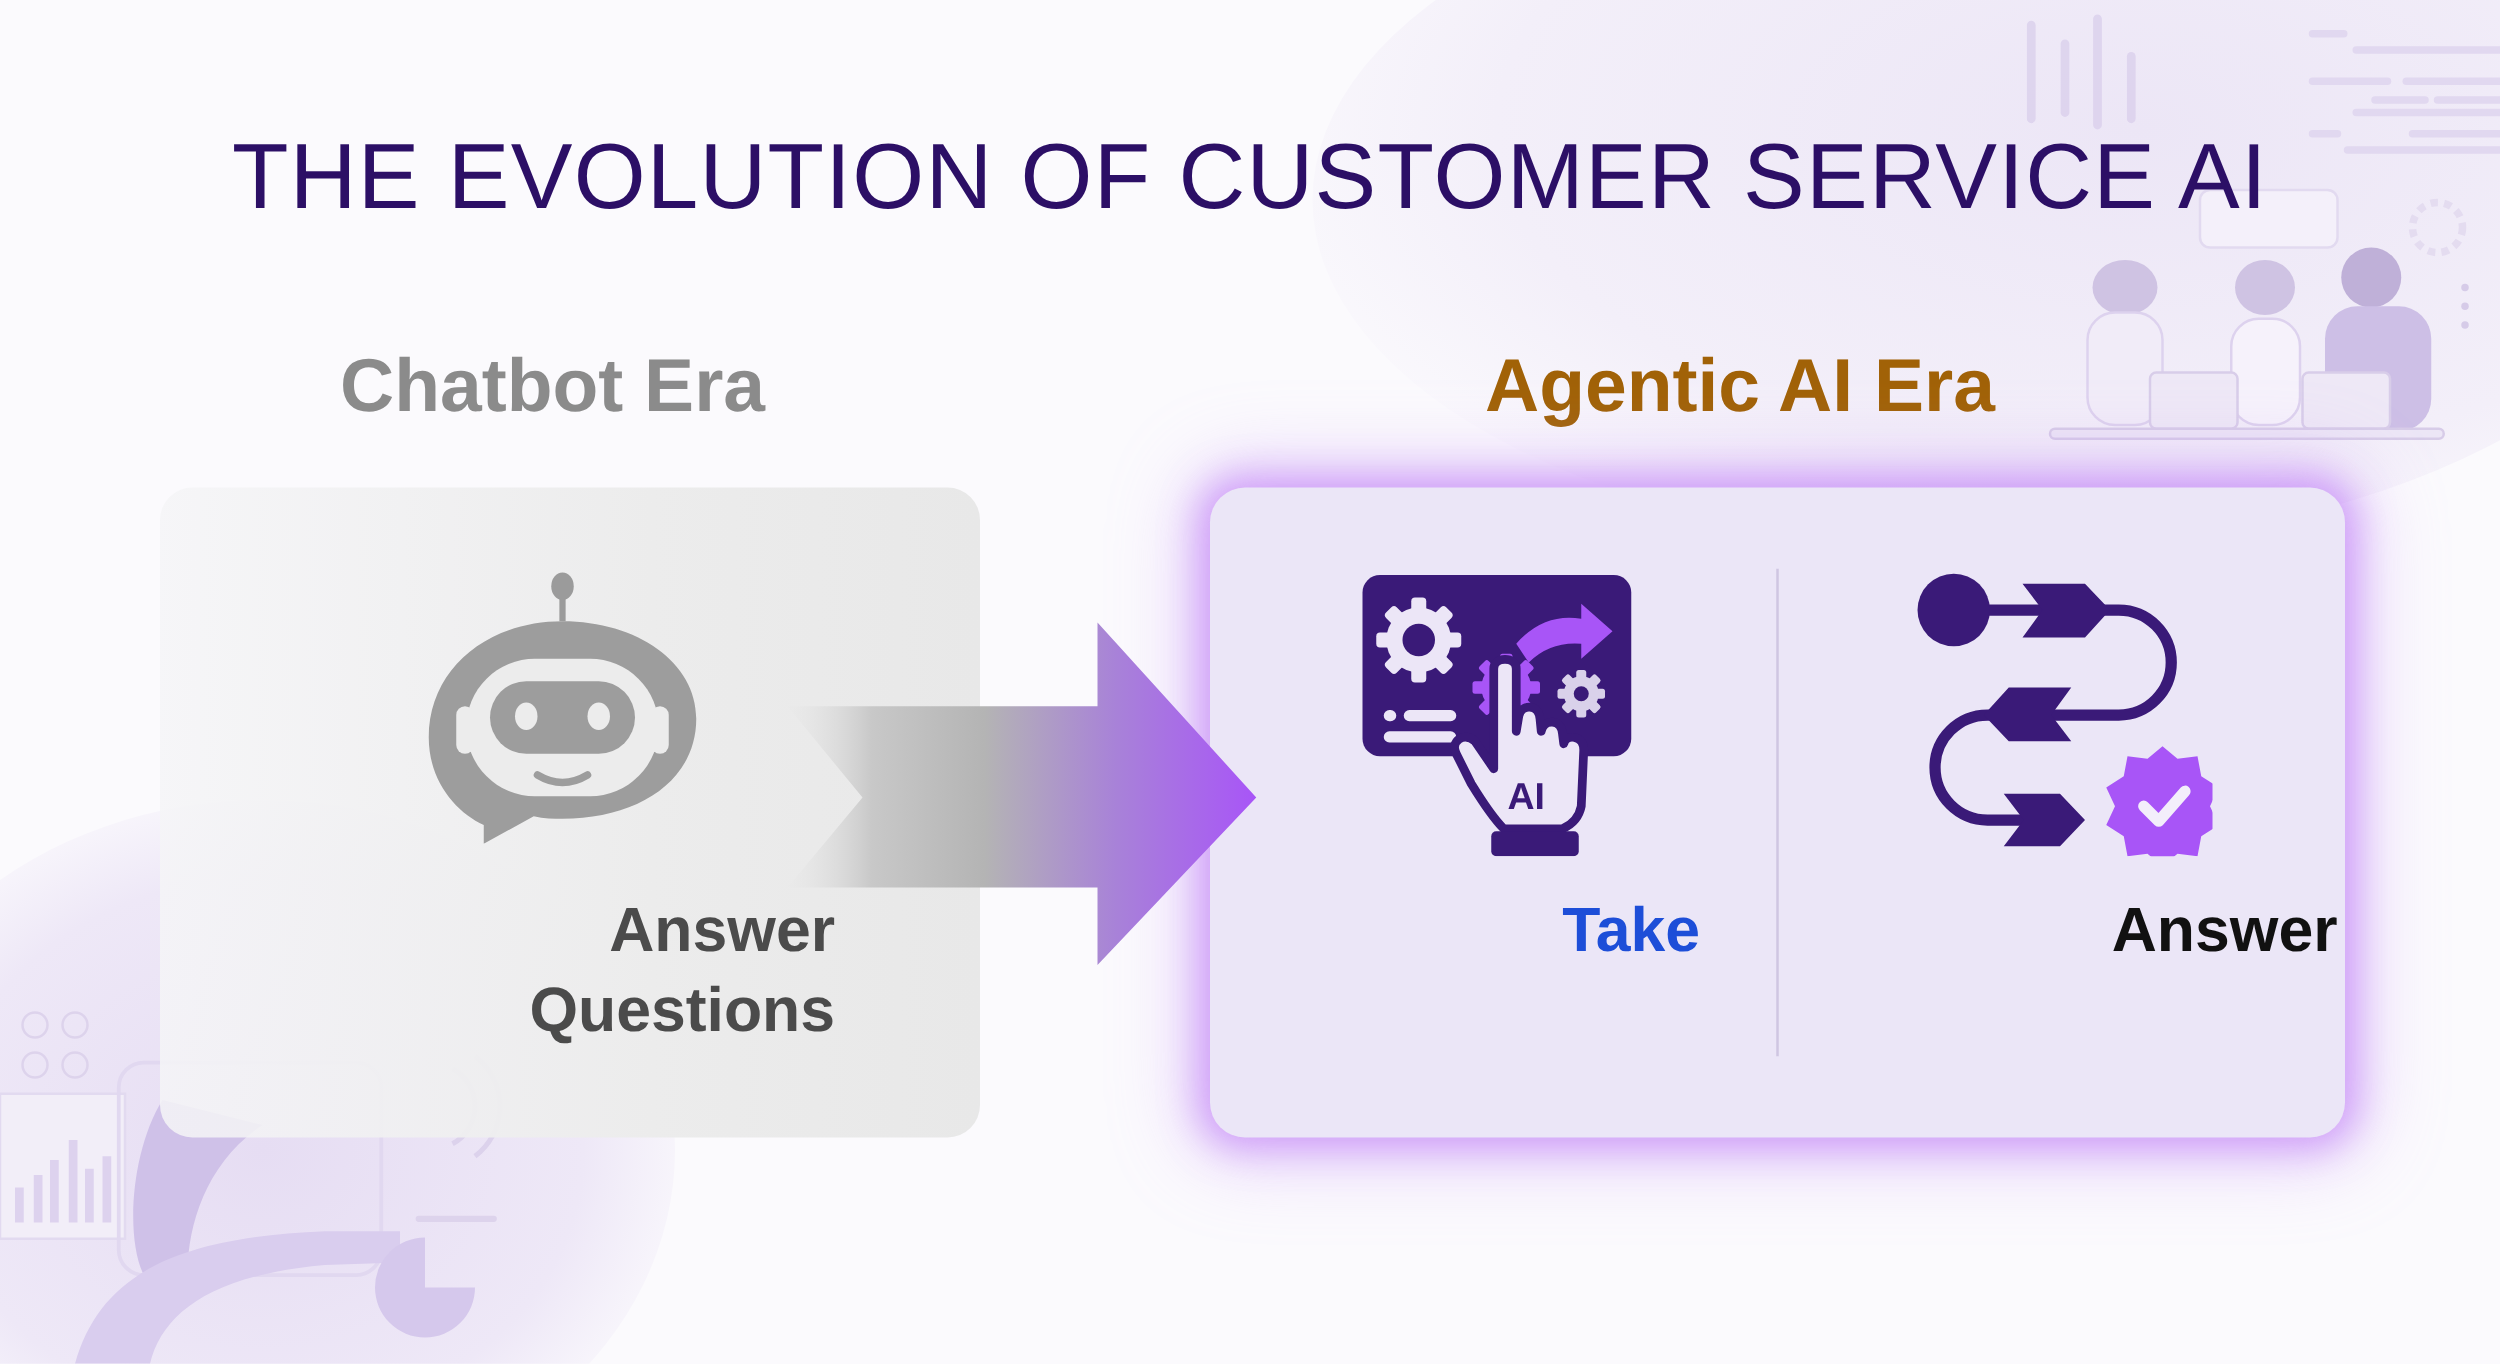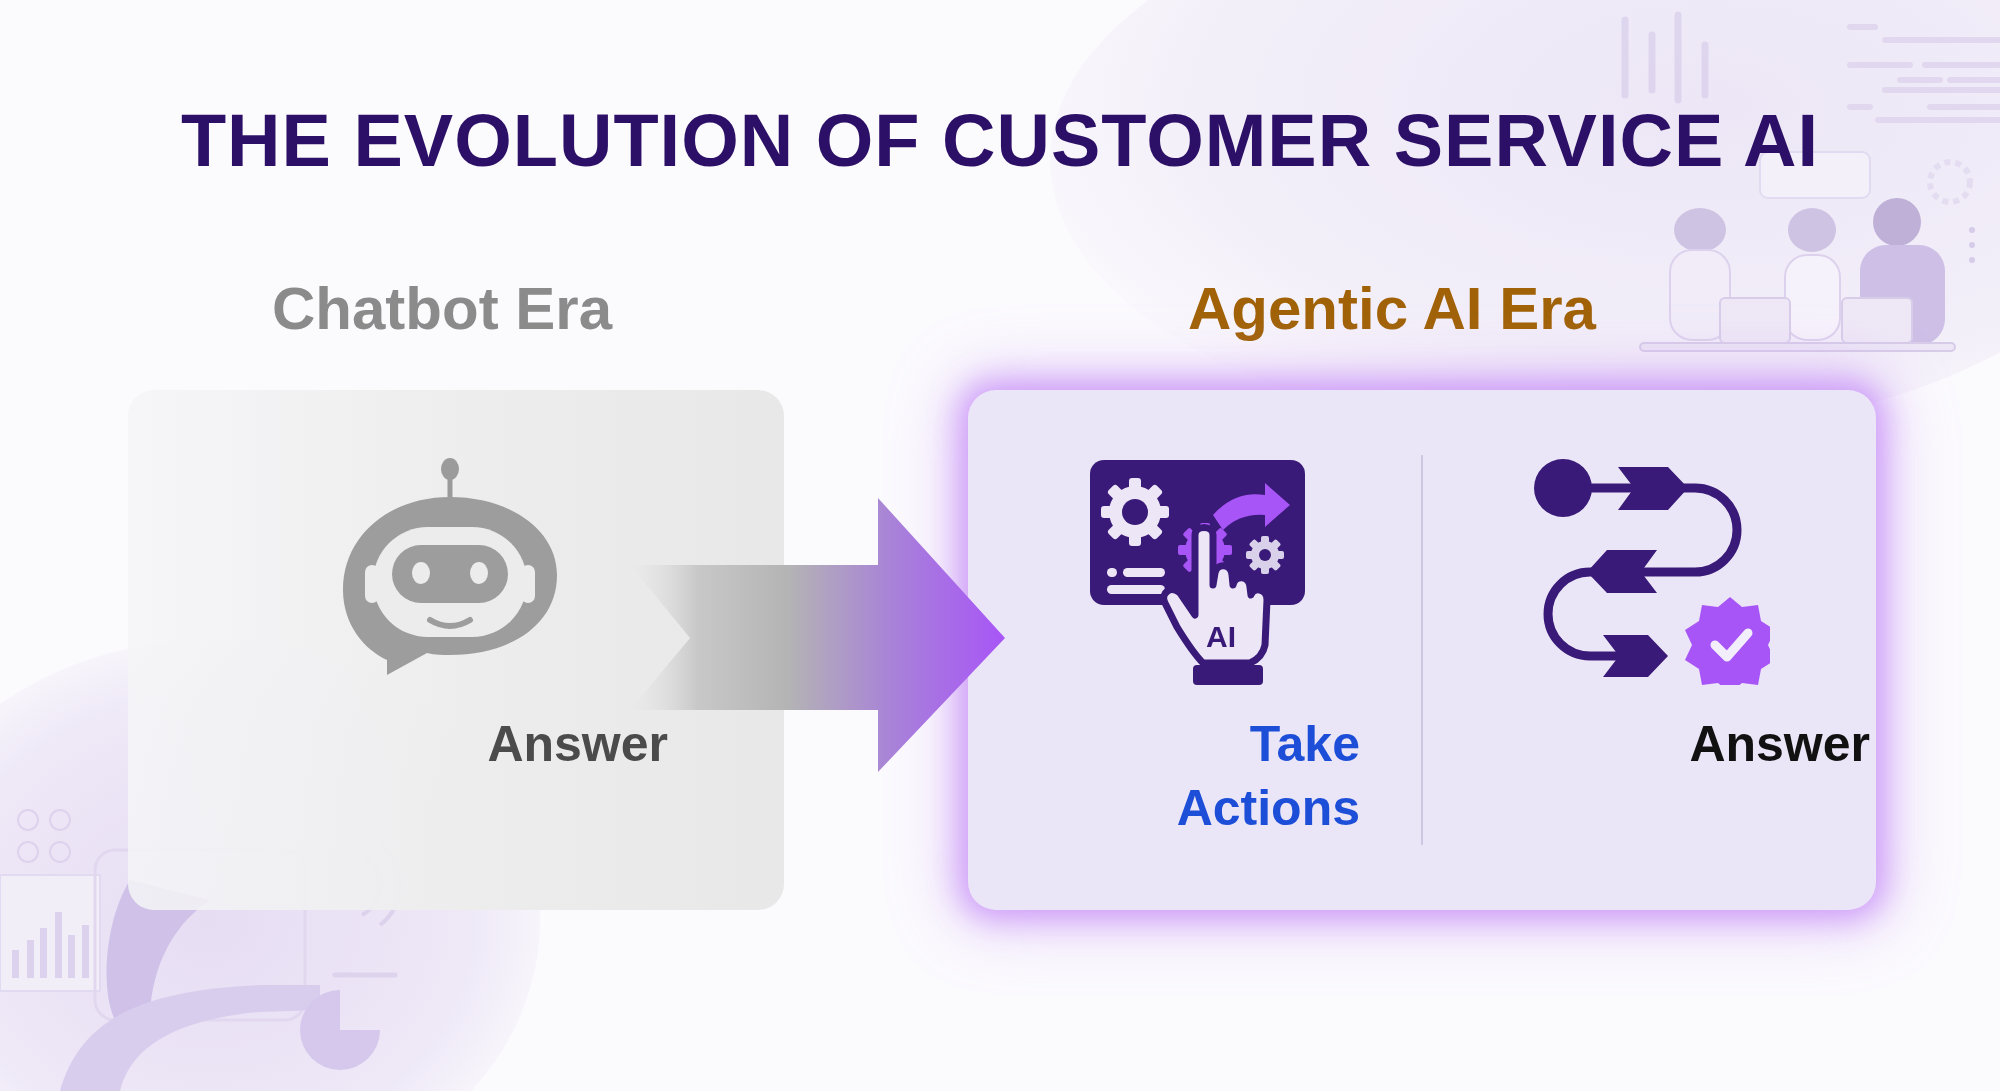--- a/index.html
+++ b/index.html
@@ -3,21 +3,21 @@
 <meta charset="utf-8">
 <style>
   html,body{margin:0;padding:0;}
   body{width:2000px;height:1091px;overflow:hidden;position:relative;
     background:#fbfafd;font-family:"Liberation Sans",sans-serif;}
   .bg-blob-right{position:absolute;left:1050px;top:-120px;width:1100px;height:560px;border-radius:50%;
     background:radial-gradient(ellipse at 60% 40%,#ece6f6 0%,#f3eff9 55%,rgba(251,250,253,0) 80%);}
   .bg-blob-left{position:absolute;left:-120px;top:640px;width:660px;height:560px;border-radius:50%;
     background:radial-gradient(ellipse at 50% 50%,#e6ddf3 0%,#eee8f7 55%,rgba(251,250,253,0) 78%);}
   .deco{position:absolute;}
-  .title{position:absolute;left:0;width:2000px;top:98px;text-align:center;font-weight:700;
+  .title{position:absolute;left:0;width:2000px;top:98px;text-align:center;font-weight:400;
     font-size:74px;color:#2c0f66;letter-spacing:1px;}
   .era{position:absolute;top:274px;font-weight:700;font-size:60px;}
   .era-chatbot{left:272px;color:#8b8b8b;}
   .era-agentic{left:1188px;color:#a16207;}
   .card-chatbot{position:absolute;left:128px;top:390px;width:656px;height:520px;border-radius:26px;
     background:linear-gradient(90deg,rgba(245,245,247,0.85) 0%,#ececec 60%,#e8e8e8 100%);}
   .card-agentic{position:absolute;left:968px;top:390px;width:908px;height:520px;border-radius:28px;
     background:#ebe6f7;box-shadow:0 0 28px 10px rgba(184,110,245,0.55),0 0 60px 20px rgba(200,150,250,0.35);}
   .divider{position:absolute;left:1421px;top:455px;width:2px;height:390px;background:#cfc6e2;}
   .label{position:absolute;text-align:right;font-weight:700;font-size:50px;line-height:64px;}
@@ -109,20 +109,21 @@
   <rect x="30" y="110" width="14" height="38" rx="7" fill="#ececec"></rect>
   <rect x="186" y="110" width="14" height="38" rx="7" fill="#ececec"></rect>
   <rect x="57" y="90" width="116" height="58" rx="29" fill="#9d9d9d"></rect>
   <ellipse cx="86" cy="118" rx="9" ry="11" fill="#ececec"></ellipse>
   <ellipse cx="144" cy="118" rx="9" ry="11" fill="#ececec"></ellipse>
   <path d="M95,165 Q115,177 135,165" fill="none" stroke="#9d9d9d" stroke-width="6" stroke-linecap="round"></path>
 </svg>
 
 <div class="label lbl-answer">
   <div>Answer</div>
+  <div>Questions</div>
 </div>
 
 <div class="card-agentic"></div>
 <div class="divider"></div>
 
 <svg class="icon" style="left:630px;top:490px;width:380px;height:290px" viewBox="0 0 380 290">
   <defs>
     <linearGradient id="arrowGrad" x1="0" y1="0" x2="1" y2="0">
       <stop offset="0" stop-color="#e8e8e8" stop-opacity="0.2"></stop>
       <stop offset="0.18" stop-color="#c8c8c8"></stop>
@@ -185,17 +186,16 @@
   <polygon points="127,95 77,95 57,117 77,138 127,138 111,117" fill="#3a1a78"></polygon>
   <polygon points="73,180 118,180 138,201 118,222 73,222 89,201" fill="#3a1a78"></polygon>
   <g transform="translate(200,190)">
     <path d="M0,-48 L12,-38 L28,-40 L31,-24 L45,-15 L38,0 L45,15 L31,24 L28,40 L12,38 L0,48 L-12,38 L-28,40 L-31,24 L-45,15 L-38,0 L-45,-15 L-31,-24 L-28,-40 L-12,-38 Z" fill="#a855f7"></path>
     <path d="M-15,0 L-3,12 L18,-12" fill="none" stroke="#f3eefb" stroke-width="9" stroke-linecap="round" stroke-linejoin="round"></path>
   </g>
 </svg>
 
 <div class="label lbl-take">
   <div>Take</div>
-  <div>Actions</div>
 </div>
 <div class="label lbl-resolve">
   <div>Answer</div>
 </div>
 
 </body></html>

